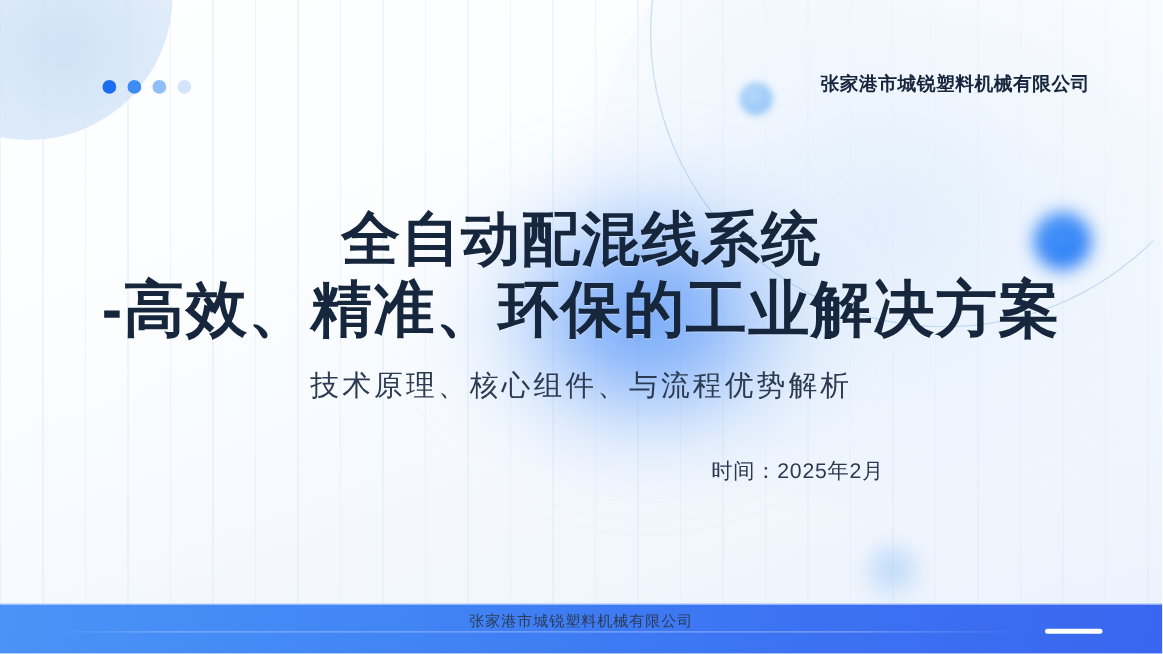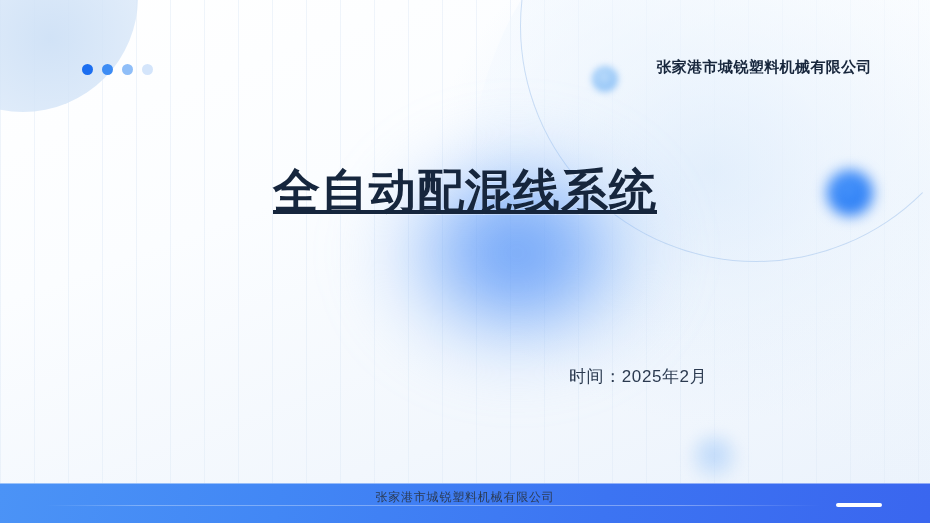--- a/index.html
+++ b/index.html
@@ -178,21 +178,20 @@
     text-align: center;
   }
   .title-line {
     font-size: 47px;
     font-weight: bold;
     color: #16263d;
     letter-spacing: 1px;
     line-height: 1.22;
     white-space: nowrap;
     text-shadow: 0 1px 0 rgba(255,255,255,0.35);
-    text-decoration: underline;
   }
   .title-line-2 {
     font-size: 49px;
   }
   .subtitle {
     margin-top: 14px;
     font-size: 23px;
     color: #2c3b52;
     letter-spacing: 2.5px;
     white-space: nowrap;
@@ -317,20 +316,22 @@
     <span class="dot d1"></span>
     <span class="dot d2"></span>
     <span class="dot d3"></span>
     <span class="dot d4"></span>
   </div>
 
   <div class="company-tag">张家港市城锐塑料机械有限公司</div>
 
   <div class="title-block">
     <div class="title-line title-line-1">全自动配混线系统</div>
+    <div class="title-line title-line-2">-高效、精准、环保的工业解决方案</div>
+    <div class="subtitle">技术原理、核心组件、与流程优势解析</div>
   </div>
 
 
   <div class="date-text">时间：2025年2月</div>
 
   <div class="footer">
     <div class="footer-topline"></div>
     <div class="footer-text">张家港市城锐塑料机械有限公司</div>
     <div class="footer-rule"></div>
     <div class="footer-dash"></div>

